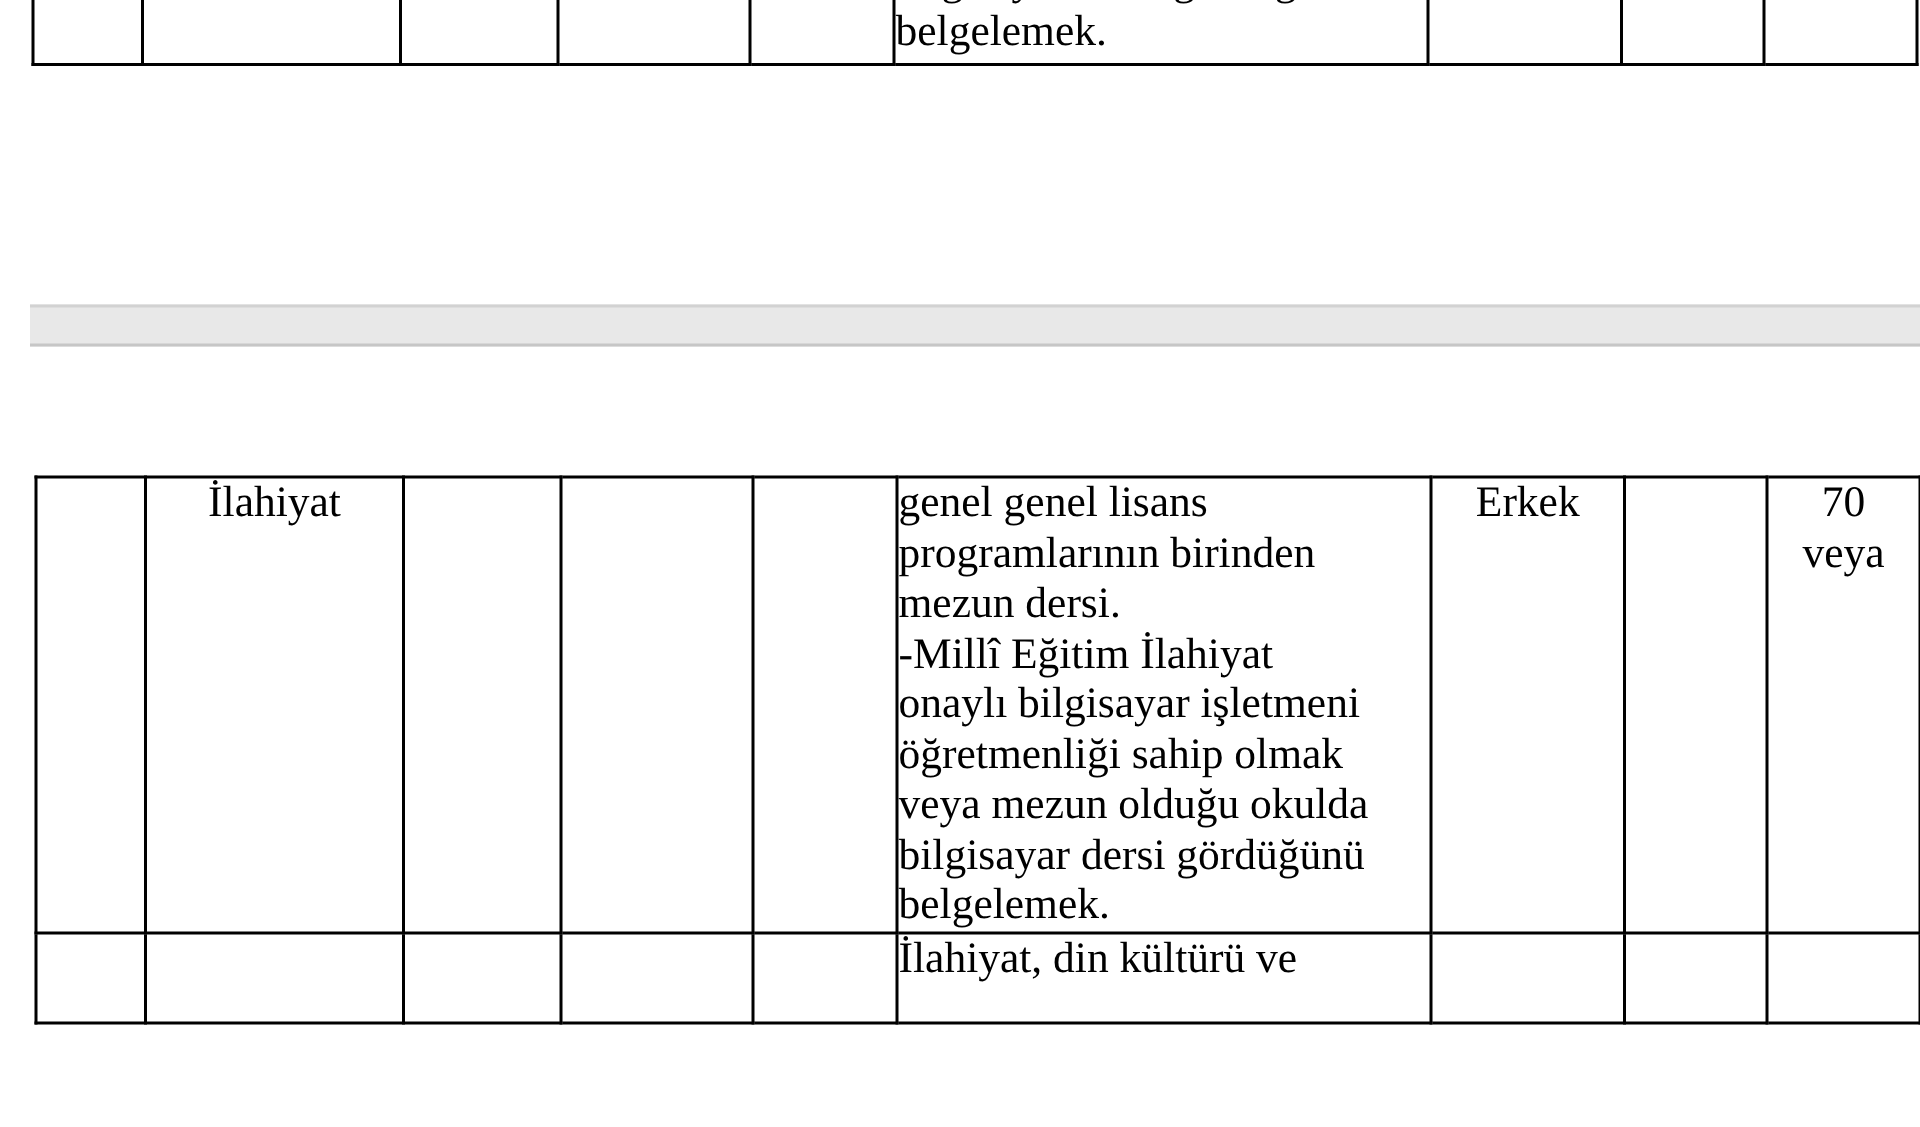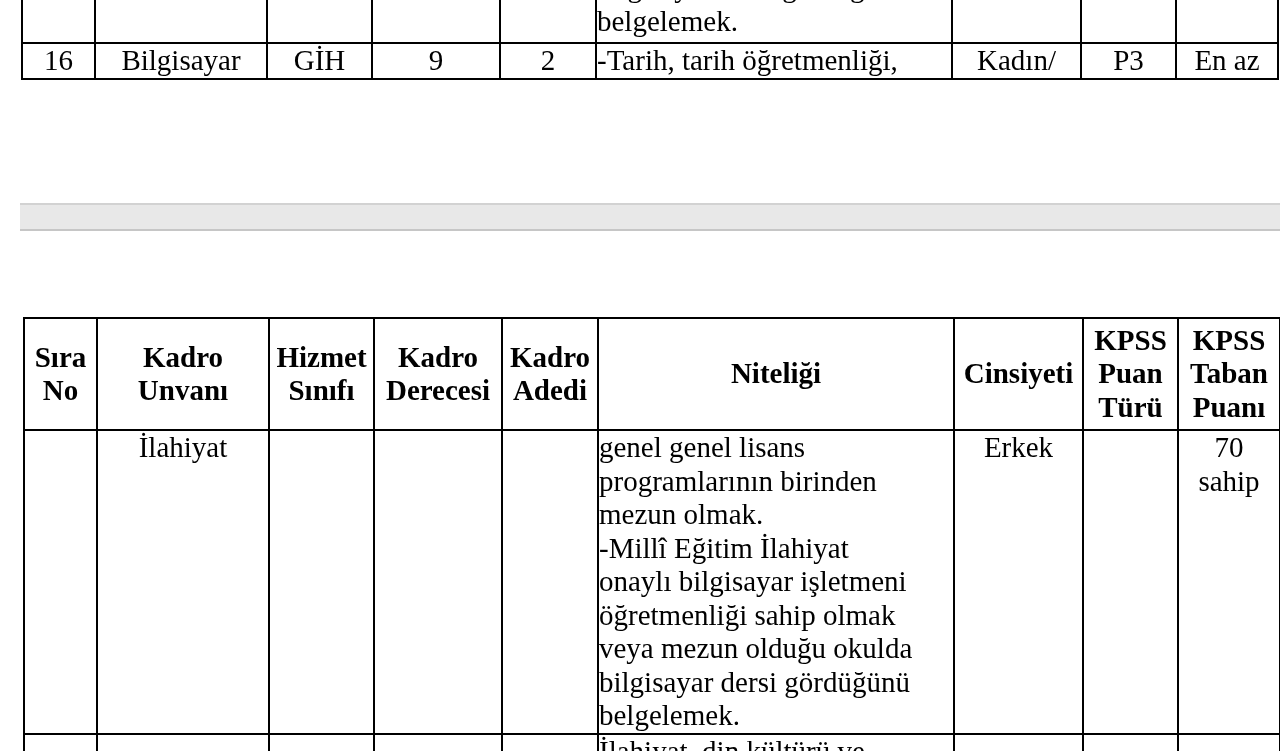--- a/index.html
+++ b/index.html
@@ -79,82 +79,60 @@
       <td class="cell-center"></td>
       <td class="cell-center"></td>
       <td class="cell-nitelik vbottom">
         <div class="line">bilgisayar dersi gördüğünü</div>
         <div class="line">belgelemek.</div>
       </td>
       <td class="cell-center"></td>
       <td class="cell-center"></td>
       <td class="cell-center"></td>
     </tr>
-    <tr style="height:34px">
-      <td class="cell-center">16</td>
-      <td class="cell-center">Bilgisayar</td>
-      <td class="cell-center">GİH</td>
-      <td class="cell-center">9</td>
-      <td class="cell-center">2</td>
-      <td class="cell-nitelik" style="vertical-align:middle; padding-top:0;">-Tarih, tarih öğretmenliği,</td>
-      <td class="cell-center">Kadın/</td>
-      <td class="cell-center">P3</td>
-      <td class="cell-center">En az</td>
-    </tr>
   </tbody>
     </table>
 
   <div class="page-separator"></div>
 
   <table class="doc-table" style="left:3px; top:317px;">
     <colgroup>
       <col style="width:73px">
         <col style="width:172px">
         <col style="width:105px">
       <col style="width:128px">
         <col style="width:96px">
         <col style="width:356px">
       <col style="width:129px">
         <col style="width:95px">
         <col style="width:102px">
     </colgroup>
     <tbody>
-        <tr style="height:112px">
-      <th>Sıra No</th>
-      <th>Kadro Unvanı</th>
-      <th>Hizmet Sınıfı</th>
-      <th>Kadro Derecesi</th>
-      <th>Kadro Adedi</th>
-      <th>Niteliği</th>
-      <th>Cinsiyeti</th>
-      <th>KPSS Puan Türü</th>
-      <th>KPSS Taban Puanı</th>
-    </tr>
     <tr style="height:299px">
       <td class="cell-center"></td>
       <td class="cell-center vtop">İlahiyat</td>
       <td class="cell-center"></td>
       <td class="cell-center"></td>
       <td class="cell-center"></td>
       <td class="cell-nitelik">
         <div class="line">genel genel lisans</div>
         <div class="line">programlarının birinden</div>
-        <div class="line">mezun olmak.</div>
+        <div class="line">mezun dersi.</div>
         <div class="line">-Millî Eğitim İlahiyat</div>
         <div class="line">onaylı bilgisayar işletmeni</div>
         <div class="line">öğretmenliği sahip olmak</div>
         <div class="line">veya mezun olduğu okulda</div>
         <div class="line">bilgisayar dersi gördüğünü</div>
         <div class="line">belgelemek.</div>
       </td>
       <td class="cell-center vtop">Erkek</td>
       <td class="cell-center"></td>
       <td class="cell-center vtop">
         <div class="line">70</div>
-        <div class="line">sahip</div>
+        <div class="line">veya</div>
       </td>
     </tr>
     <tr style="height:60px">
       <td class="cell-center"></td>
       <td class="cell-center"></td>
       <td class="cell-center"></td>
       <td class="cell-center"></td>
       <td class="cell-center"></td>
       <td class="cell-nitelik">
         <div class="line">İlahiyat, din kültürü ve</div>

